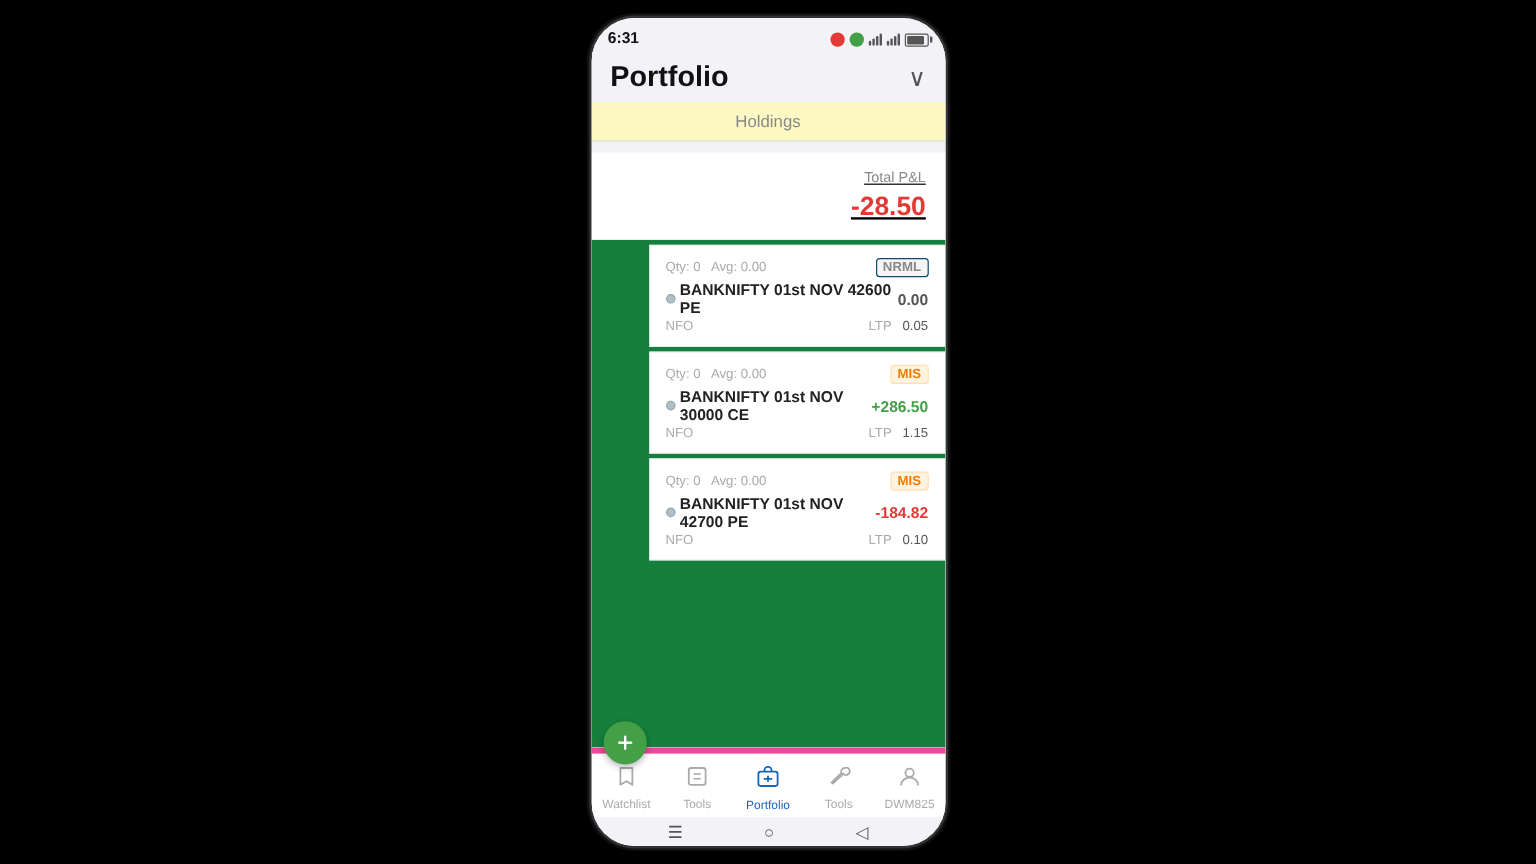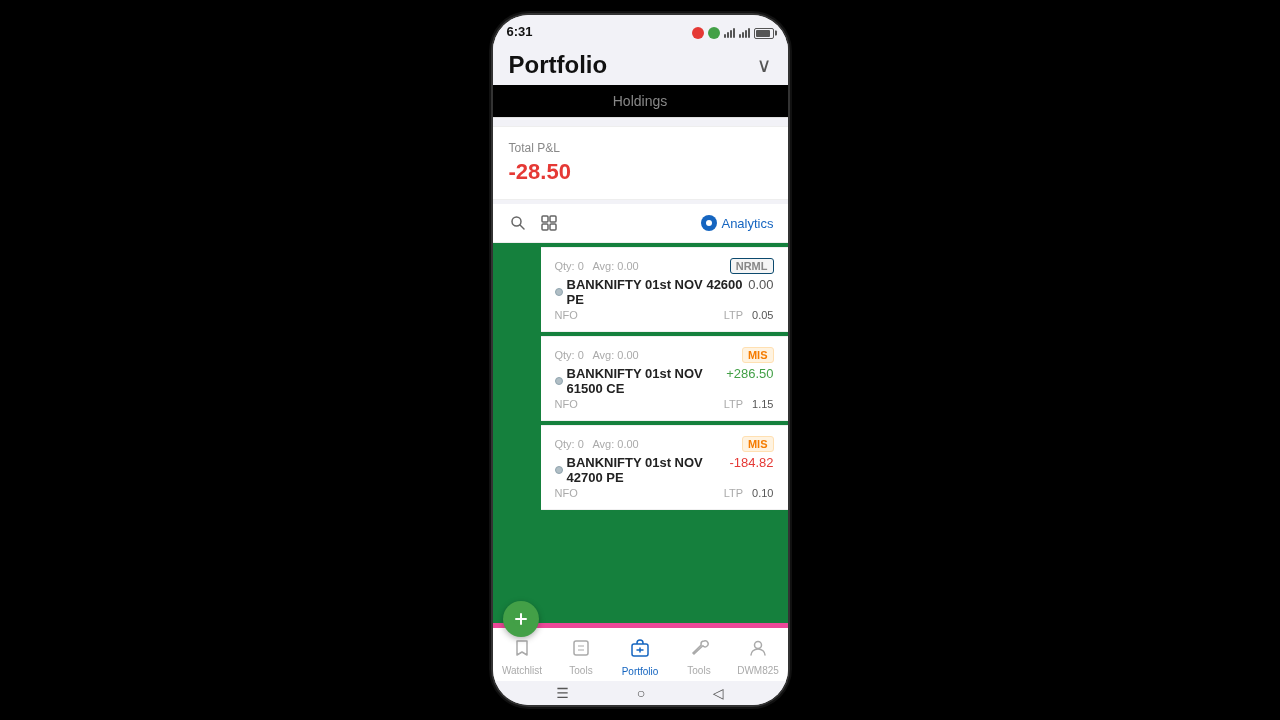--- a/index.html
+++ b/index.html
@@ -78,21 +78,21 @@
       color: #111;
     }
     .chevron-down {
       font-size: 20px;
       color: #555;
       font-weight: 300;
     }
     
     .tabs {
       display: flex;
-      background: #000000;
+      background: #fef9c3;
       padding: 0 16px;
       border-bottom: 1px solid #e0e0e0;
     }
     .tab {
       flex: 1;
       text-align: center;
       padding: 8px 0;
       font-size: 14px;
       font-weight: 500;
       color: #888;
@@ -121,23 +121,24 @@
       border-radius: 50%;
       font-size: 10px;
       margin-left: 4px;
       font-weight: 700;
     }
     
     .pnl-card {
       background: #fff;
       margin: 8px 0 0 0;
       padding: 14px 16px;
-      text-align: left;
+      text-align: right;
       border-top: 1px solid #eee;
       border-bottom: 1px solid #eee;
+      text-decoration: underline;
     }
     .pnl-label {
       font-size: 12px;
       color: #888;
       margin-bottom: 4px;
     }
     .pnl-value {
       font-size: 22px;
       font-weight: 700;
       color: #e53935;
@@ -204,21 +205,21 @@
       font-size: 11px;
       font-weight: 600;
       padding: 1px 5px;
       border-radius: 3px;
     }
     .tag-nrml { color: #888; background: #f5f5f5; border: 1px solid #0c4a6e; }
     .tag-mis { color: #f57c00; background: #fff3e0; border: 1px solid #ffe0b2; }
     .position-row2 {
       display: flex;
       justify-content: space-between;
-      align-items: flex-start;
+      align-items: center;
       margin-bottom: 2px;
     }
     .position-name-row {
       display: flex;
       align-items: center;
       gap: 4px;
     }
     .position-name {
       font-size: 13px;
       font-weight: 600;
@@ -226,21 +227,21 @@
     }
     .position-dot {
       width: 8px; height: 8px;
       border-radius: 50%;
       background: #b0bec5;
       border: 1.5px solid #90a4ae;
       flex-shrink: 0;
     }
     .position-value {
       font-size: 13px;
-      font-weight: 400;
+      font-weight: 700;
     }
     .val-zero { color: #555; }
     .val-positive { color: #43a047; }
     .val-negative { color: #e53935; }
     .position-row3 {
       display: flex;
       justify-content: space-between;
       align-items: center;
     }
     .position-exchange {
@@ -343,42 +344,20 @@
       <div class="tab">
         <span>Holdings</span>
       </div>
     </div>
 
     <div class="pnl-card">
       <div class="pnl-label">Total P&amp;L</div>
       <div class="pnl-value">-28.50</div>
     </div>
 
-    <div class="toolbar">
-      <div class="toolbar-icons">
-        <div class="toolbar-icon">
-          <svg width="16" height="16" viewBox="0 0 16 16" fill="none">
-            <circle cx="6.5" cy="6.5" r="4.5" stroke="#666" stroke-width="1.5"></circle>
-            <line x1="10" y1="10" x2="14" y2="14" stroke="#666" stroke-width="1.5" stroke-linecap="round"></line>
-          </svg>
-        </div>
-        <div class="toolbar-icon">
-          <svg width="18" height="16" viewBox="0 0 18 16" fill="none">
-            <rect x="1" y="1" width="6" height="6" stroke="#666" stroke-width="1.5" rx="1"></rect>
-            <rect x="1" y="9" width="6" height="6" stroke="#666" stroke-width="1.5" rx="1"></rect>
-            <rect x="9" y="1" width="6" height="6" stroke="#666" stroke-width="1.5" rx="1"></rect>
-            <rect x="9" y="9" width="6" height="6" stroke="#666" stroke-width="1.5" rx="1"></rect>
-          </svg>
-        </div>
-      </div>
-      <div class="analytics-btn">
-        <div class="analytics-radio"></div>
-        <span>Analytics</span>
-      </div>
-    </div>
 
     <div class="positions-list">
 
       <div class="position-card">
         <div class="position-row1">
           <span class="position-meta">
             <span>Qty: 0</span>
             &nbsp;
             <span>Avg: 0.00</span>
           </span>
@@ -406,21 +385,21 @@
           <span class="position-meta">
             <span>Qty: 0</span>
             &nbsp;
             <span>Avg: 0.00</span>
           </span>
           <span class="position-tag tag-mis">MIS</span>
         </div>
         <div class="position-row2">
           <div class="position-name-row">
             <div class="position-dot"></div>
-            <span class="position-name">BANKNIFTY 01st NOV 61500 CE</span>
+            <span class="position-name">BANKNIFTY 01st NOV 30000 CE</span>
           </div>
           <span class="position-value val-positive">+286.50</span>
         </div>
         <div class="position-row3">
           <span class="position-exchange">NFO</span>
           <span class="position-ltp">
             <span>LTP</span>
             &nbsp;
             <span class="ltp-val">1.15</span>
           </span>

